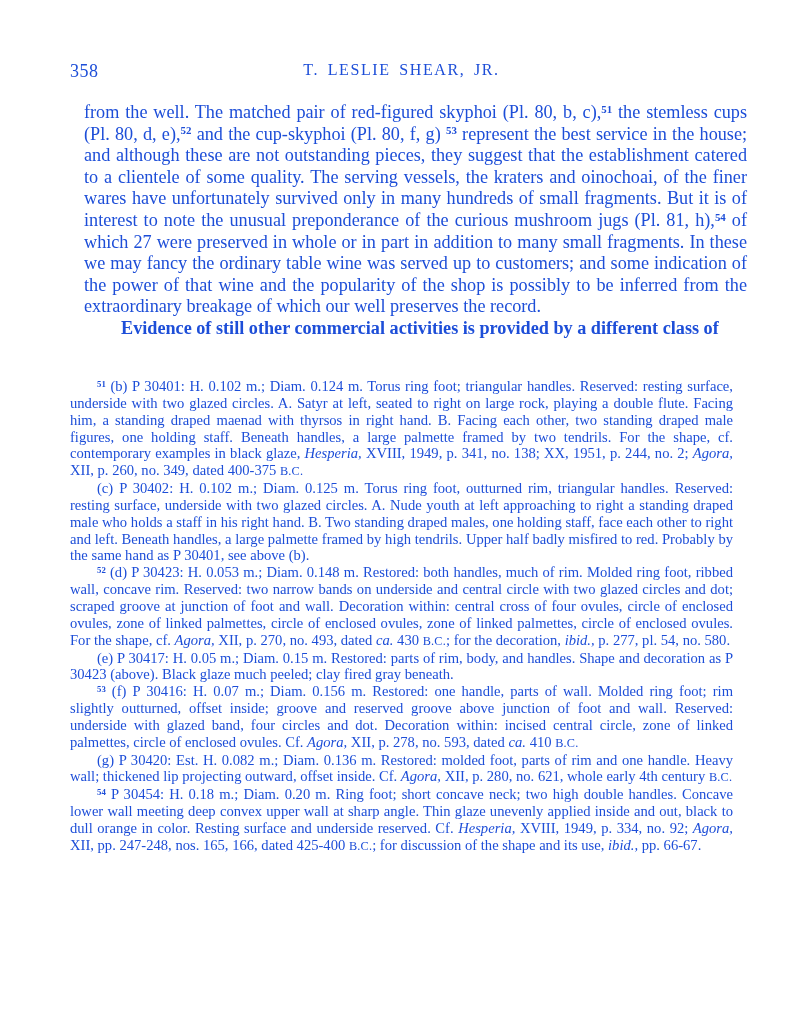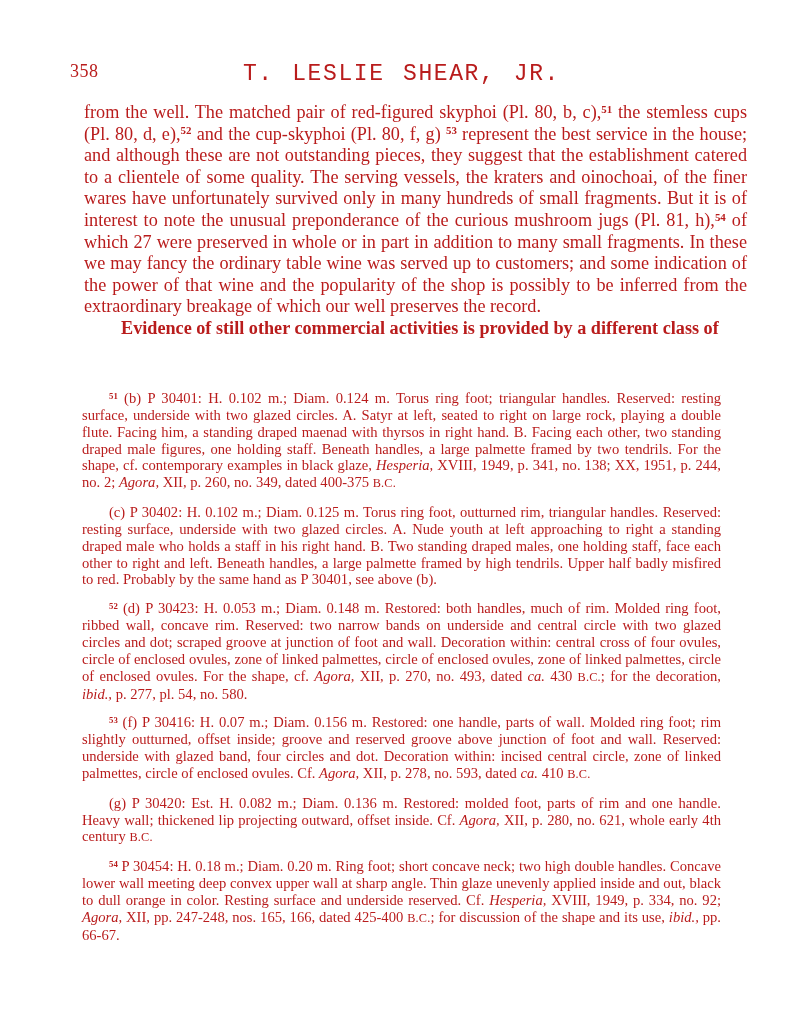--- a/index.html
+++ b/index.html
@@ -1,21 +1,21 @@
 <!DOCTYPE html>
 <html><head>
 <meta charset="utf-8">
 <style>
   html, body { margin: 0; padding: 0; background: #e8e8e8; }
   .page {
     position: relative;
     width: 794px;
     height: 1024px;
     background: #ffffff;
-    color: #b91c1c;
+    color: #1d4ed8;
     font-family: "Liberation Serif", "DejaVu Serif", serif;
     margin: 0 auto;
     overflow: hidden;
   }
   .page-header {
     position: absolute;
     top: 61px;
     left: 70px;
     width: 663px;
     height: 24px;
@@ -26,24 +26,23 @@
     top: 0;
     font-size: 18px;
     letter-spacing: 0.5px;
   }
   .running-head {
     position: absolute;
     left: 0;
     right: 0;
     top: 0;
     text-align: center;
-    font-size: 23px;
+    font-size: 16px;
     letter-spacing: 1.6px;
     word-spacing: 3px;
-    font-family: Liberation Mono, monospace;
   }
   .body-text {
     position: absolute;
     top: 102px;
     left: 84px;
     width: 663px;
     font-size: 18.2px;
     line-height: 21.6px;
     text-align: justify;
   }
@@ -51,21 +50,21 @@
   .body-text p.indent { text-indent: 37px; font-weight: bold; }
   .footnotes {
     position: absolute;
     top: 378px;
     left: 70px;
     width: 663px;
     font-size: 14.6px;
     line-height: 16.85px;
     text-align: justify;
   }
-  .footnotes p { margin: 12px; text-indent: 27px; }
+  .footnotes p { margin: 0; text-indent: 27px; }
   .i { font-style: italic; }
   .sc { font-size: 84%; letter-spacing: 0.2px; }
   sup.fn-ref {
     font-size: 60%;
     line-height: 0;
     position: relative;
     top: -0.48em;
     vertical-align: baseline;
     font-weight: bold;
   }
@@ -79,17 +78,18 @@
     <span class="running-head">T. LESLIE SHEAR, JR.</span>
   </div>
   <div class="body-text">
       <p><span>from the well. The matched pair of red-figured skyphoi (Pl. 80, b, c),</span><sup class="fn-ref">51</sup><span> the stemless cups (Pl. 80, d, e),</span><sup class="fn-ref">52</sup><span> and the cup-skyphoi (Pl. 80, f, g) </span><sup class="fn-ref">53</sup><span> represent the best service in the house; and although these are not outstanding pieces, they suggest that the establishment catered to a clientele of some quality. The serving vessels, the kraters and oinochoai, of the finer wares have unfortunately survived only in many hundreds of small fragments. But it is of interest to note the unusual preponderance of the curious mushroom jugs (Pl. 81, h),</span><sup class="fn-ref">54</sup><span> of which 27 were preserved in whole or in part in addition to many small fragments. In these we may fancy the ordinary table wine was served up to customers; and some indication of the power of that wine and the popularity of the shop is possibly to be inferred from the extraordinary breakage of which our well preserves the record.</span></p>
       <p class="indent"><span>Evidence of still other commercial activities is provided by a different class of</span></p>
     </div>
   <div class="footnotes">
       <p><sup class="fn-ref">51</sup><span> (b)  P 30401: H. 0.102 m.; Diam. 0.124 m. Torus ring foot; triangular handles. Reserved: resting surface, underside with two glazed circles. A. Satyr at left, seated to right on large rock, playing a double flute. Facing him, a standing draped maenad with thyrsos in right hand. B. Facing each other, two standing draped male figures, one holding staff. Beneath handles, a large palmette framed by two tendrils. For the shape, cf. contemporary examples in black glaze, </span><span class="i">Hesperia,</span><span> XVIII, 1949, p. 341, no. 138; XX, 1951, p. 244, no. 2; </span><span class="i">Agora,</span><span> XII, p. 260, no. 349, dated 400-375 </span><span class="sc">B.C.</span></p>
       <p><span>(c)  P 30402: H. 0.102 m.; Diam. 0.125 m. Torus ring foot, outturned rim, triangular handles. Reserved: resting surface, underside with two glazed circles. A. Nude youth at left approaching to right a standing draped male who holds a staff in his right hand. B. Two standing draped males, one holding staff, face each other to right and left. Beneath handles, a large palmette framed by high tendrils. Upper half badly misfired to red. Probably by the same hand as P 30401, see above (b).</span></p>
       <p><sup class="fn-ref">52</sup><span> (d)  P 30423: H. 0.053 m.; Diam. 0.148 m. Restored: both handles, much of rim. Molded ring foot, ribbed wall, concave rim. Reserved: two narrow bands on underside and central circle with two glazed circles and dot; scraped groove at junction of foot and wall. Decoration within: central cross of four ovules, circle of enclosed ovules, zone of linked palmettes, circle of enclosed ovules, zone of linked palmettes, circle of enclosed ovules. For the shape, cf. </span><span class="i">Agora,</span><span> XII, p. 270, no. 493, dated </span><span class="i">ca.</span><span> 430 </span><span class="sc">B.C.</span><span>; for the decoration, </span><span class="i">ibid.,</span><span> p. 277, pl. 54, no. 580.</span></p>
+      <p><span>(e)  P 30417: H. 0.05 m.; Diam. 0.15 m. Restored: parts of rim, body, and handles. Shape and decoration as P 30423 (above). Black glaze much peeled; clay fired gray beneath.</span></p>
       <p><sup class="fn-ref">53</sup><span> (f)  P 30416: H. 0.07 m.; Diam. 0.156 m. Restored: one handle, parts of wall. Molded ring foot; rim slightly outturned, offset inside; groove and reserved groove above junction of foot and wall. Reserved: underside with glazed band, four circles and dot. Decoration within: incised central circle, zone of linked palmettes, circle of enclosed ovules. Cf. </span><span class="i">Agora,</span><span> XII, p. 278, no. 593, dated </span><span class="i">ca.</span><span> 410 </span><span class="sc">B.C.</span></p>
       <p><span>(g)  P 30420: Est. H. 0.082 m.; Diam. 0.136 m. Restored: molded foot, parts of rim and one handle. Heavy wall; thickened lip projecting outward, offset inside. Cf. </span><span class="i">Agora,</span><span> XII, p. 280, no. 621, whole early 4th century </span><span class="sc">B.C.</span></p>
       <p><sup class="fn-ref">54</sup><span> P 30454: H. 0.18 m.; Diam. 0.20 m. Ring foot; short concave neck; two high double handles. Concave lower wall meeting deep convex upper wall at sharp angle. Thin glaze unevenly applied inside and out, black to dull orange in color. Resting surface and underside reserved. Cf. </span><span class="i">Hesperia,</span><span> XVIII, 1949, p. 334, no. 92; </span><span class="i">Agora,</span><span> XII, pp. 247-248, nos. 165, 166, dated 425-400 </span><span class="sc">B.C.</span><span>; for discussion of the shape and its use, </span><span class="i">ibid.,</span><span> pp. 66-67.</span></p>
     </div>
 </div>
 
 </body></html>

